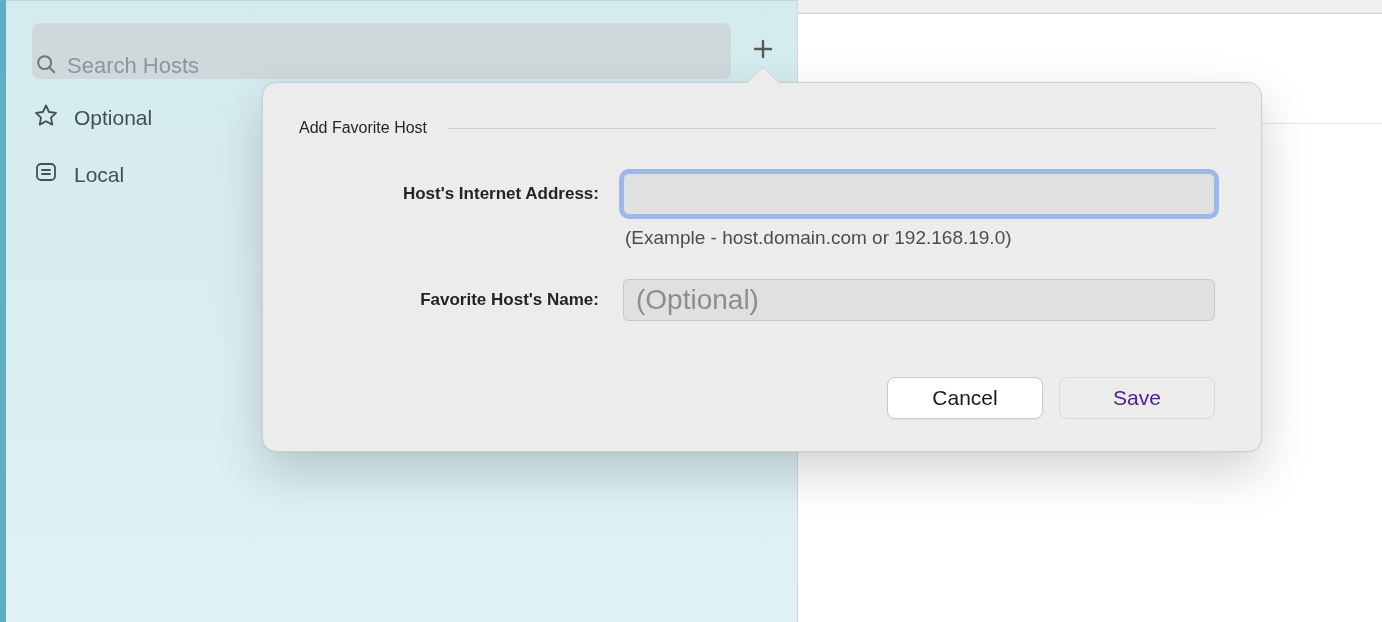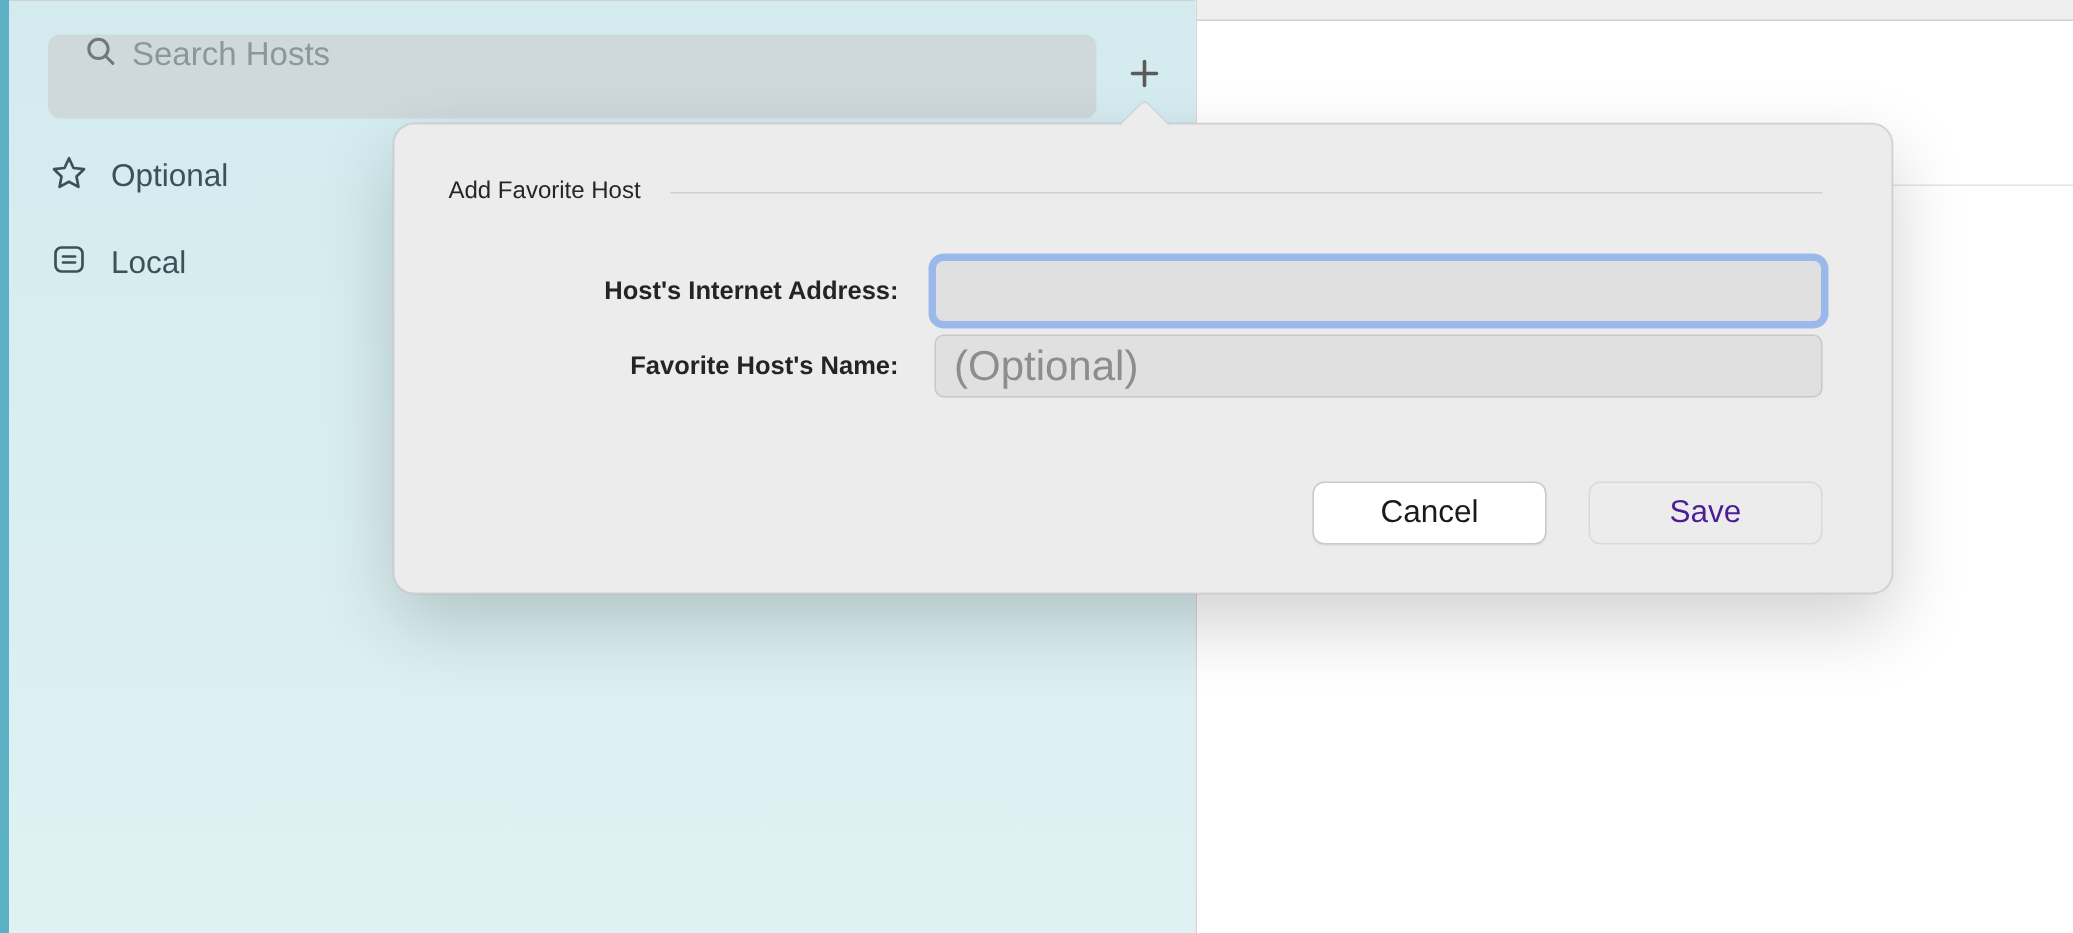--- a/index.html
+++ b/index.html
@@ -32,25 +32,25 @@
   }
   .toprow {
     display: flex;
     align-items: center;
     padding: 22px 16px 0 26px;
     gap: 14px;
   }
   .searchwrap {
     flex: 1;
     display: flex;
-    align-items: flex-start;
+    align-items: flex-end;
     background: #cfd9db;
     border-radius: 8px;
     height: 56px;
-    padding: 0 24px;
+    padding: 0 3px;
     gap: 10px;
   }
   .searchwrap svg { flex: 0 0 auto; color: #6e797b; }
   .search-input {
     flex: 1;
     border: none;
     background: transparent;
     font-size: 22px;
     color: #404a4c;
     outline: none;
@@ -167,21 +167,21 @@
   .finput::placeholder { color: #8d8d8d; }
   .hint {
     grid-column: 2;
     font-size: 19px;
     color: #4d4d4d;
     padding: 4px 2px 22px 2px;
   }
   .btnrow {
     display: flex;
     justify-content: flex-end;
-    gap: 28px;
+    gap: 16px;
   }
   .btn {
     min-width: 156px;
     height: 42px;
     border-radius: 8px;
     font-size: 21px;
     display: flex;
     align-items: center;
     justify-content: center;
     border: 1px solid #c9c9c9;
@@ -258,20 +258,21 @@
     <div class="popover-arrow"></div>
 
     <div class="pop-titlewrap">
       <div class="pop-title">Add Favorite Host</div>
       <div class="pop-sep"></div>
     </div>
 
     <div class="form">
       <div class="flabel">Host's Internet Address:</div>
       <input class="finput focused" type="text" value="" style="">
+      <div class="hint">(Example - host.domain.com or 192.168.19.0)</div>
 
       <div class="flabel">Favorite Host's Name:</div>
       <input class="finput" type="text" placeholder="(Optional)" style="">
     </div>
 
     <div class="btnrow">
       <div class="btn cancel">Cancel</div>
       <div class="btn save">Save</div>
     </div>
   </div>

